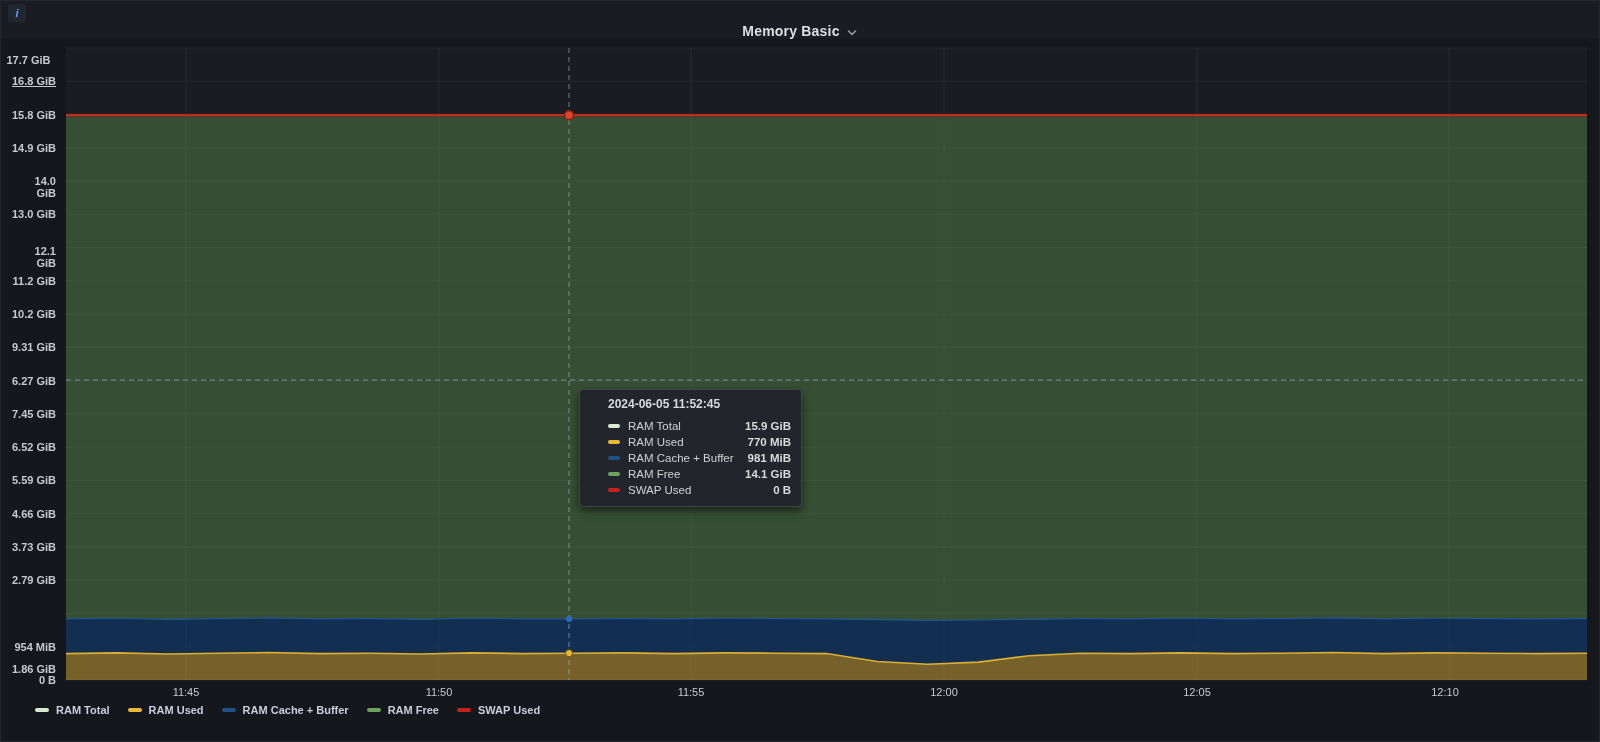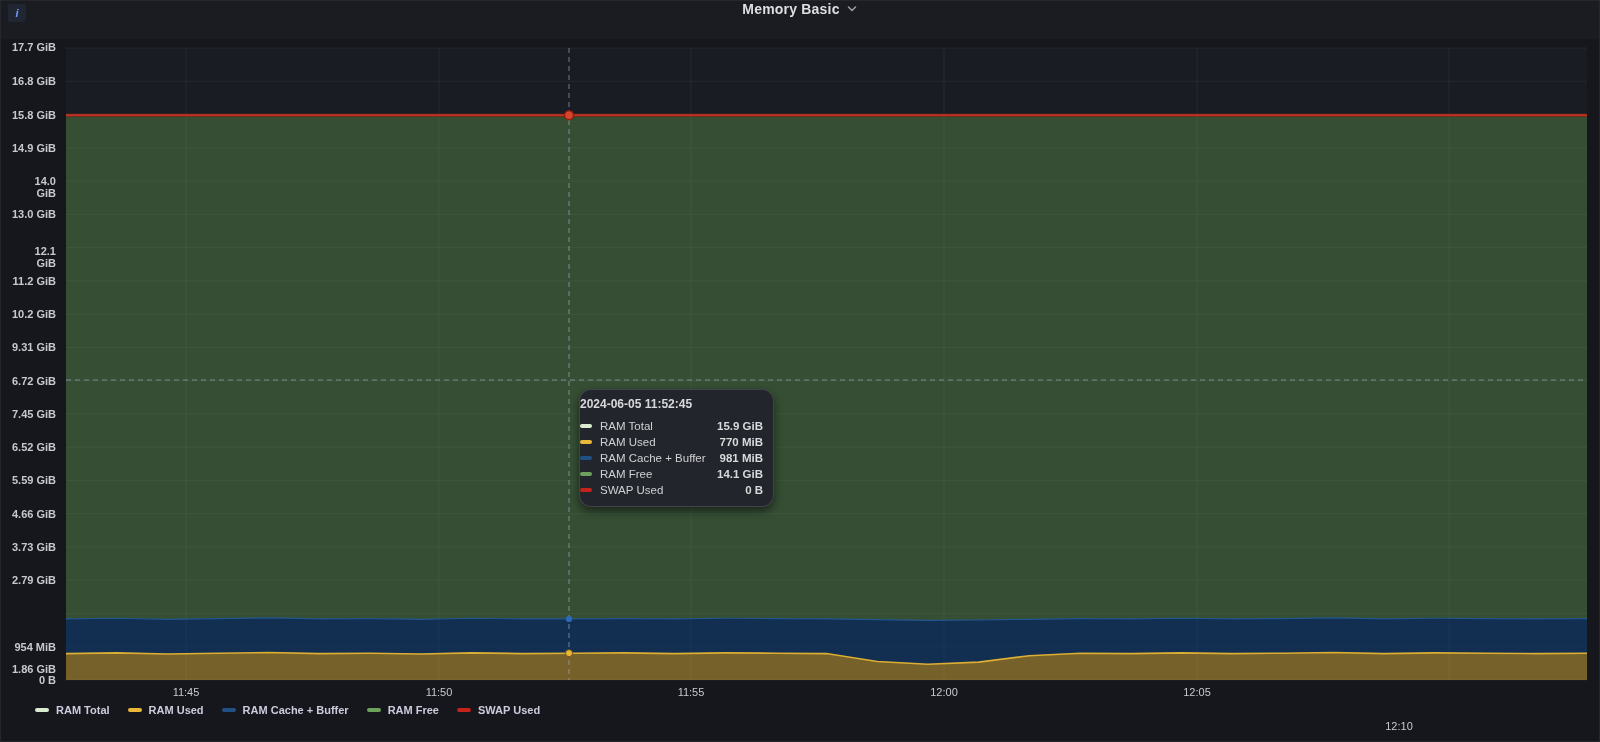--- a/index.html
+++ b/index.html
@@ -5,21 +5,21 @@
   html,body{margin:0;padding:0;background:#0b0c0e;}
   *{box-sizing:border-box;}
   .panel{
     position:relative;width:1600px;height:742px;overflow:hidden;
     background:#15171d;border:1px solid #25272e;
     font-family:"Liberation Sans","DejaVu Sans",sans-serif;
     color:#ccccdc;
   }
   .panel-header{
     position:absolute;top:0;left:0;right:0;height:38px;
-    display:flex;align-items:flex-start;justify-content:center;
+    display:flex;align-items:flex-end;justify-content:center;
     background:#1a1c22;cursor:pointer;
   }
   .panel-title{font-size:14px;font-weight:bold;color:#dedfe1;letter-spacing:.2px;}
   .chevron{margin-left:6px;margin-top:2px;}
   .info-corner{
     position:absolute;top:3px;left:7px;width:18px;height:18px;
     background:#212633;border-radius:2px 2px 4px 2px;
     display:flex;align-items:center;justify-content:center;
     font-size:11px;font-weight:bold;font-style:italic;color:#6e9fff;
     z-index:5;cursor:pointer;
@@ -34,22 +34,22 @@
     font-size:11px;font-weight:400;color:#c8c9ce;
   }
   .legend{
     position:absolute;left:34px;top:703px;display:flex;align-items:center;gap:18px;
   }
   .legend-item{display:flex;align-items:center;cursor:pointer;}
   .swatch{display:inline-block;width:14px;height:4px;border-radius:2px;}
   .legend-item .lbl{margin-left:7px;font-size:11px;font-weight:600;color:#ccccdc;}
   .tooltip{
     position:absolute;left:578px;top:388px;min-width:184px;
-    background:#22252b;border:1px solid rgba(204,204,220,.18);border-radius:12px;
-    box-shadow:0 4px 10px rgba(0,0,0,.55);padding:7px 10px 8px 0;z-index:10;
+    background:#22252b;border:1px solid rgba(204,204,220,.18);border-radius:4px;
+    box-shadow:0 4px 10px rgba(0,0,0,.55);padding:7px 10px 8px 28px;z-index:10;
   }
   .tooltip-header{font-size:12px;font-weight:bold;color:#d8d9da;margin-bottom:7px;}
   .tt-row{display:flex;align-items:center;height:16px;font-size:11.5px;}
   .tt-row .swatch{width:12px;flex:0 0 12px;}
   .tt-row .lbl{margin-left:8px;color:#d0d1d3;white-space:nowrap;}
   .tt-row .val{margin-left:auto;padding-left:14px;color:#d8d9da;font-weight:600;white-space:nowrap;}
 </style>
 </head>
 <body>
 
@@ -103,48 +103,48 @@
       <line x1="65" y1="114.13" x2="1586" y2="114.13" stroke="#bf3322" stroke-width="1.6"></line>
       <line x1="568" y1="47" x2="568" y2="679" stroke="rgba(160,173,196,0.65)" stroke-width="1" stroke-dasharray="5,4"></line>
       <line x1="65" y1="379" x2="1586" y2="379" stroke="rgba(160,173,196,0.65)" stroke-width="1" stroke-dasharray="5,4"></line>
       <circle cx="568" cy="114.13" r="4.5" fill="#d9452c" stroke="#8a1f10" stroke-width="1.5"></circle>
       <circle cx="568" cy="617.94" r="3" fill="#2e69b3" stroke="#143least" stroke-width="0"></circle>
       <circle cx="568" cy="617.94" r="3" fill="#2e69b3"></circle>
       <circle cx="568" cy="652.15" r="3.5" fill="#eab839" stroke="#6e5716" stroke-width="1"></circle>
     </svg>
 
   <div id="y-axis">
-      <div class="y-label" style="top: 40px;">17.7 GiB</div>
-      <div class="y-label" style="top: 74.2632px;">16.8 GiB</div>
+      <div class="y-label" style="top: 53px; text-align: center;">17.7 GiB</div>
+      <div class="y-label" style="top: 74.2632px; text-decoration: underline;">16.8 GiB</div>
       <div class="y-label" style="top: 107.526px;">15.8 GiB</div>
       <div class="y-label" style="top: 140.789px;">14.9 GiB</div>
       <div class="y-label" style="top: 174.053px; padding-left: 32px;">14.0 GiB</div>
       <div class="y-label" style="top: 207.316px;">13.0 GiB</div>
       <div class="y-label" style="top: 244px; padding-left: 15px;">12.1 GiB</div>
       <div class="y-label" style="top: 273.842px;">11.2 GiB</div>
       <div class="y-label" style="top: 307.105px;">10.2 GiB</div>
       <div class="y-label" style="top: 340.368px;">9.31 GiB</div>
-      <div class="y-label" style="top: 373.632px;">6.72 GiB</div>
+      <div class="y-label" style="top: 373.632px;">6.27 GiB</div>
       <div class="y-label" style="top: 406.895px;">7.45 GiB</div>
       <div class="y-label" style="top: 440.158px; margin-left: 25px;">6.52 GiB</div>
       <div class="y-label" style="top: 473.421px; padding-left: 9px;">5.59 GiB</div>
       <div class="y-label" style="top: 506.684px;">4.66 GiB</div>
       <div class="y-label" style="top: 539.947px;">3.73 GiB</div>
       <div class="y-label" style="top: 573.211px;">2.79 GiB</div>
       <div class="y-label" style="top: 629px; margin-top: 33px;">1.86 GiB</div>
       <div class="y-label" style="top: 639.737px;">954 MiB</div>
       <div class="y-label" style="top: 673px;">0 B</div>
     </div>
   <div id="x-axis">
       <div class="x-label" style="left: 155px;">11:45</div>
       <div class="x-label" style="left: 408px;">11:50</div>
       <div class="x-label" style="left: 660px;">11:55</div>
       <div class="x-label" style="left: 913px;">12:00</div>
       <div class="x-label" style="left: 1166px;">12:05</div>
-      <div class="x-label" style="left: 1368px; margin-top: 34px;">12:10</div>
+      <div class="x-label" style="left: 1414px;">12:10</div>
     </div>
   <div id="legend" class="legend">
       <div class="legend-item">
         <span class="swatch" style="background: rgb(216, 235, 207);"></span>
         <span class="lbl">RAM Total</span>
       </div>
       <div class="legend-item">
         <span class="swatch" style="background: rgb(234, 184, 57);"></span>
         <span class="lbl">RAM Used</span>
       </div>

